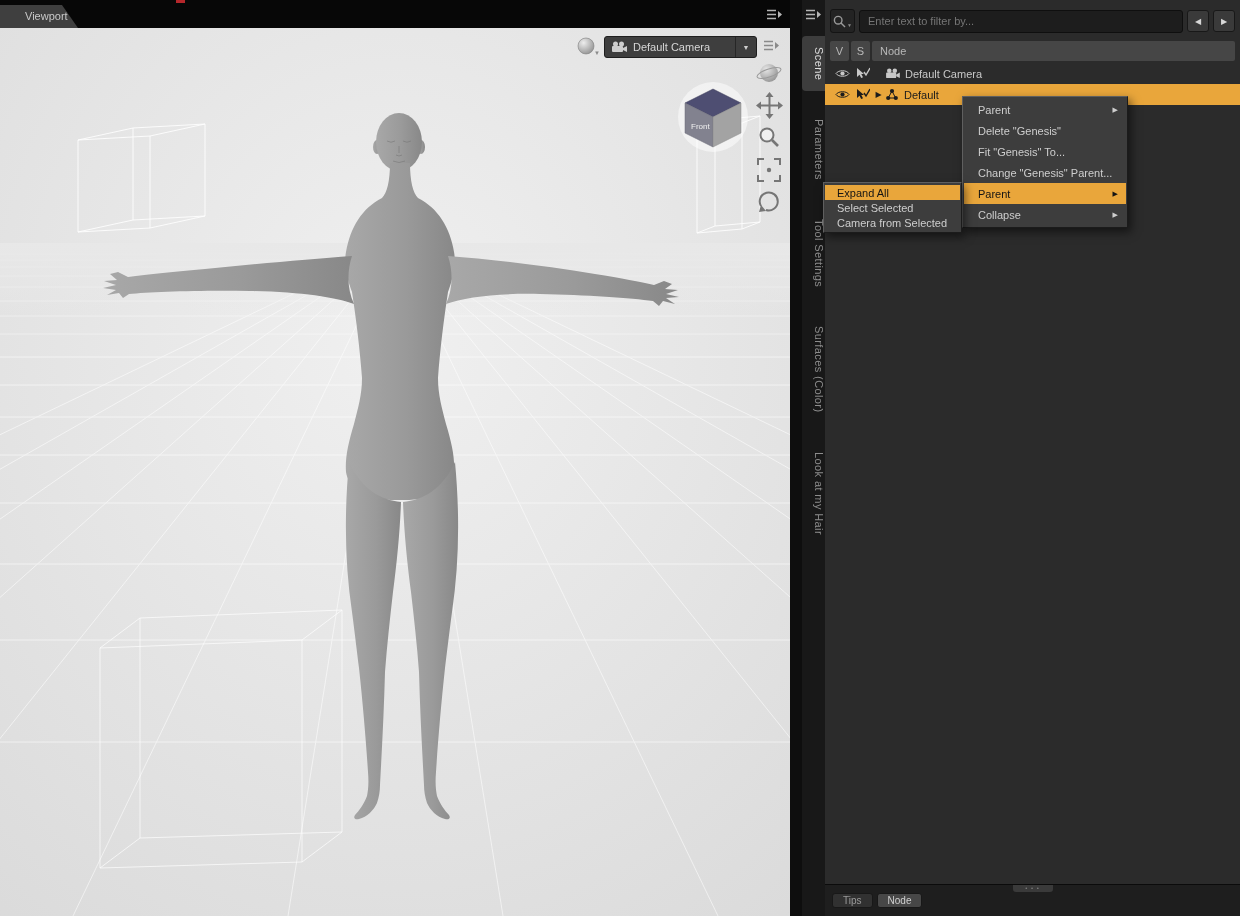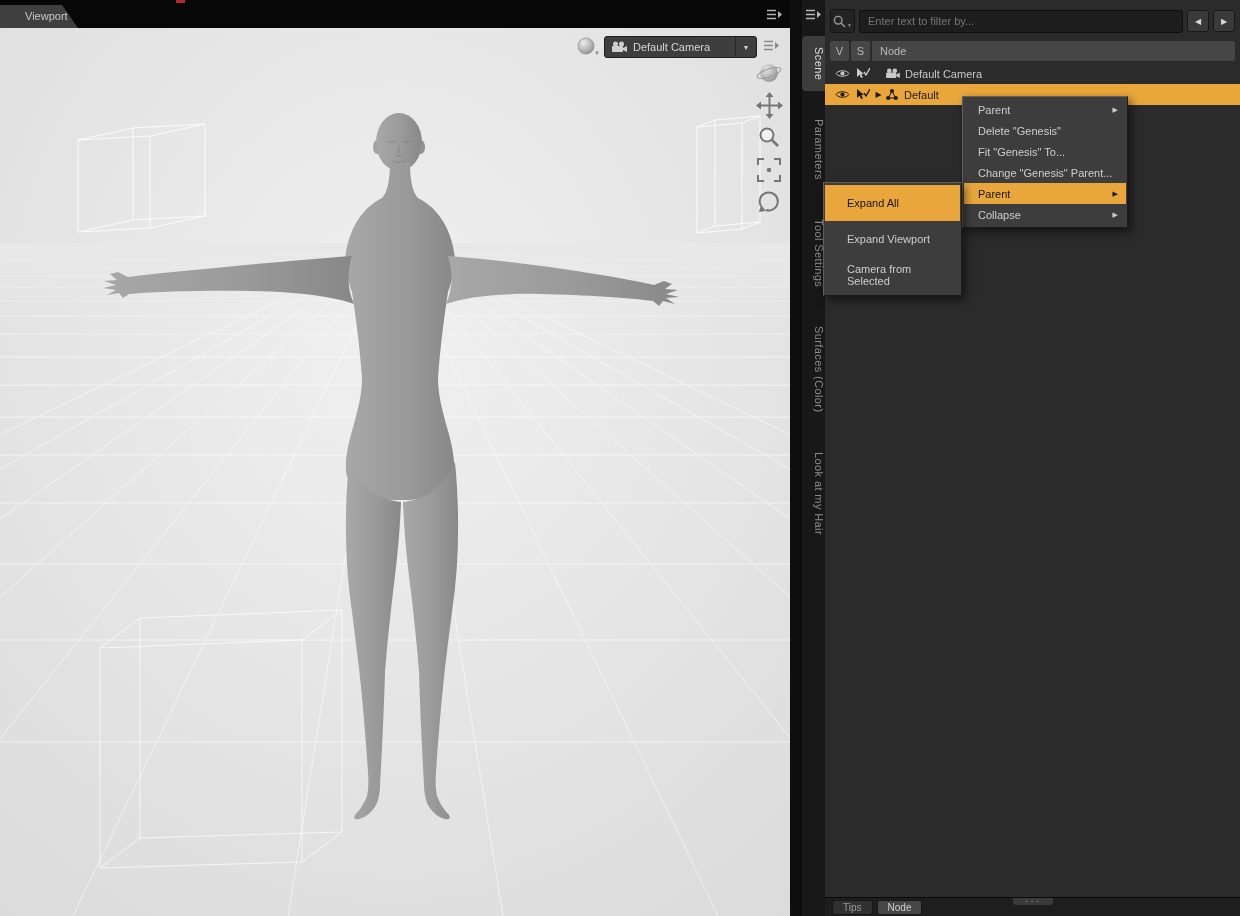--- a/index.html
+++ b/index.html
@@ -82,21 +82,21 @@
 
   .tree-row { height:21px; display:flex; align-items:center; padding-left:7px; color:#c8c8c8; font-size:11px; }
   .tree-row.selected { background:#e9a63b; color:#1c1c1c; }
   .cell-ic { width:20px; display:flex; justify-content:center; }
   .twisty { width:13px; font-size:8px; display:flex; justify-content:center; }
   .indent { width:13px; }
   .node-ic { display:flex; margin-right:5px; }
   .row-label { white-space:nowrap; }
 
   .bottom-bar {
-    position:absolute; left:0; bottom:0; width:100%; height:19px; background:#1e1e1e;
+    position:absolute; left:0; bottom:0; width:100%; height:32px; background:#1e1e1e;
     border-top:1px solid #0b0b0b; display:flex; align-items:center; padding-left:7px; gap:4px;margin-top:20px;
   }
   .btab {
     height:15px; padding:0 10px; font-size:10px; color:#9a9a9a; background:#313131;
     border:1px solid #181818; border-radius:3px; display:flex; align-items:center; cursor:pointer;
   }
   .btab.active { background:#474747; color:#d0d0d0; }
   .grip {
     position:absolute; left:50%; top:0; transform:translateX(-50%);
     width:40px; height:7px; background:#3a3a3a; border-radius:0 0 3px 3px;
@@ -108,21 +108,21 @@
     position:absolute; background:#3d3d3d; padding:2px 1px;
     border:1px solid; border-color:#5f5f5f #1b1b1b #1b1b1b #5f5f5f;
     box-shadow:3px 4px 9px rgba(0,0,0,.55); z-index:20;
   }
   .ctx-main { left:962px; top:96px; width:166px; }
   .ctx-sub  { left:823px; top:182px; width:139px; z-index:21; }
   .ctx-item {
     height:21px; display:flex; align-items:center; padding:0 8px 0 14px;
     font-size:11px; color:#cecece; cursor:pointer;
   }
-  .ctx-sub .ctx-item { height:36px; padding-left:22px; }
+  .ctx-sub .ctx-item { height:15px; padding-left:12px; }
   .ctx-item .arr { margin-left:auto; font-size:7px; }
   .ctx-item.hl { background:#e9a63b; color:#141414; }
 </style>
 </head>
 <body>
 
 <div class="app">
 
   <div class="viewport">
 
@@ -252,20 +252,29 @@
         <span class="dd-btn">▼</span>
       </div>
 
       <span class="pane-icon vp-opt-icon" style="pointer-events:auto;">
         <svg width="17" height="15" viewBox="0 0 17 15">
             <path d="M1 3.5h9M1 7.5h9M1 11.5h9" stroke="#6d6d6d" stroke-width="1.4"></path>
             <path d="M12 4l4 3.5-4 3.5z" fill="#6d6d6d"></path>
           </svg>
       </span>
 
+      <div class="navcube" style="pointer-events:auto;">
+        <svg width="74" height="74" viewBox="0 0 74 74">
+          <circle cx="37" cy="37" r="35" fill="rgba(255,255,255,0.5)"></circle>
+          <polygon points="37,9 65,23 37,37 9,23" fill="#4e4e72" stroke="#3c3c58" stroke-width="0.5"></polygon>
+          <polygon points="9,23 37,37 37,67 9,53" fill="#82828f" stroke="#6a6a78" stroke-width="0.5"></polygon>
+          <polygon points="37,37 65,23 65,53 37,67" fill="#a3a3a3" stroke="#8a8a8a" stroke-width="0.5"></polygon>
+          <text x="15" y="49" font-size="8" fill="#f0f0f0" font-family="Liberation Sans, sans-serif">Front</text>
+        </svg>
+      </div>
 
       <div class="tools" style="pointer-events:auto;">
         <div class="tool">
           <svg width="27" height="27" viewBox="0 0 27 27">
             <defs>
                 <radialGradient id="tsg" cx="0.35" cy="0.3" r="0.8">
                   <stop offset="0" stop-color="#e6e6e6"></stop>
                   <stop offset="1" stop-color="#8f8f8f"></stop>
                 </radialGradient>
               </defs>
@@ -421,20 +430,20 @@
       <span>Collapse</span>
       <span class="arr">▶</span>
     </div>
   </div>
 
   <div class="ctx ctx-sub">
     <div class="ctx-item hl">
       <span>Expand All</span>
     </div>
     <div class="ctx-item">
-      <span>Expand Viewport</span>
+      <span>Select Selected</span>
     </div>
     <div class="ctx-item">
       <span>Camera from Selected</span>
     </div>
   </div>
 
 </div>
 
 </body></html>

